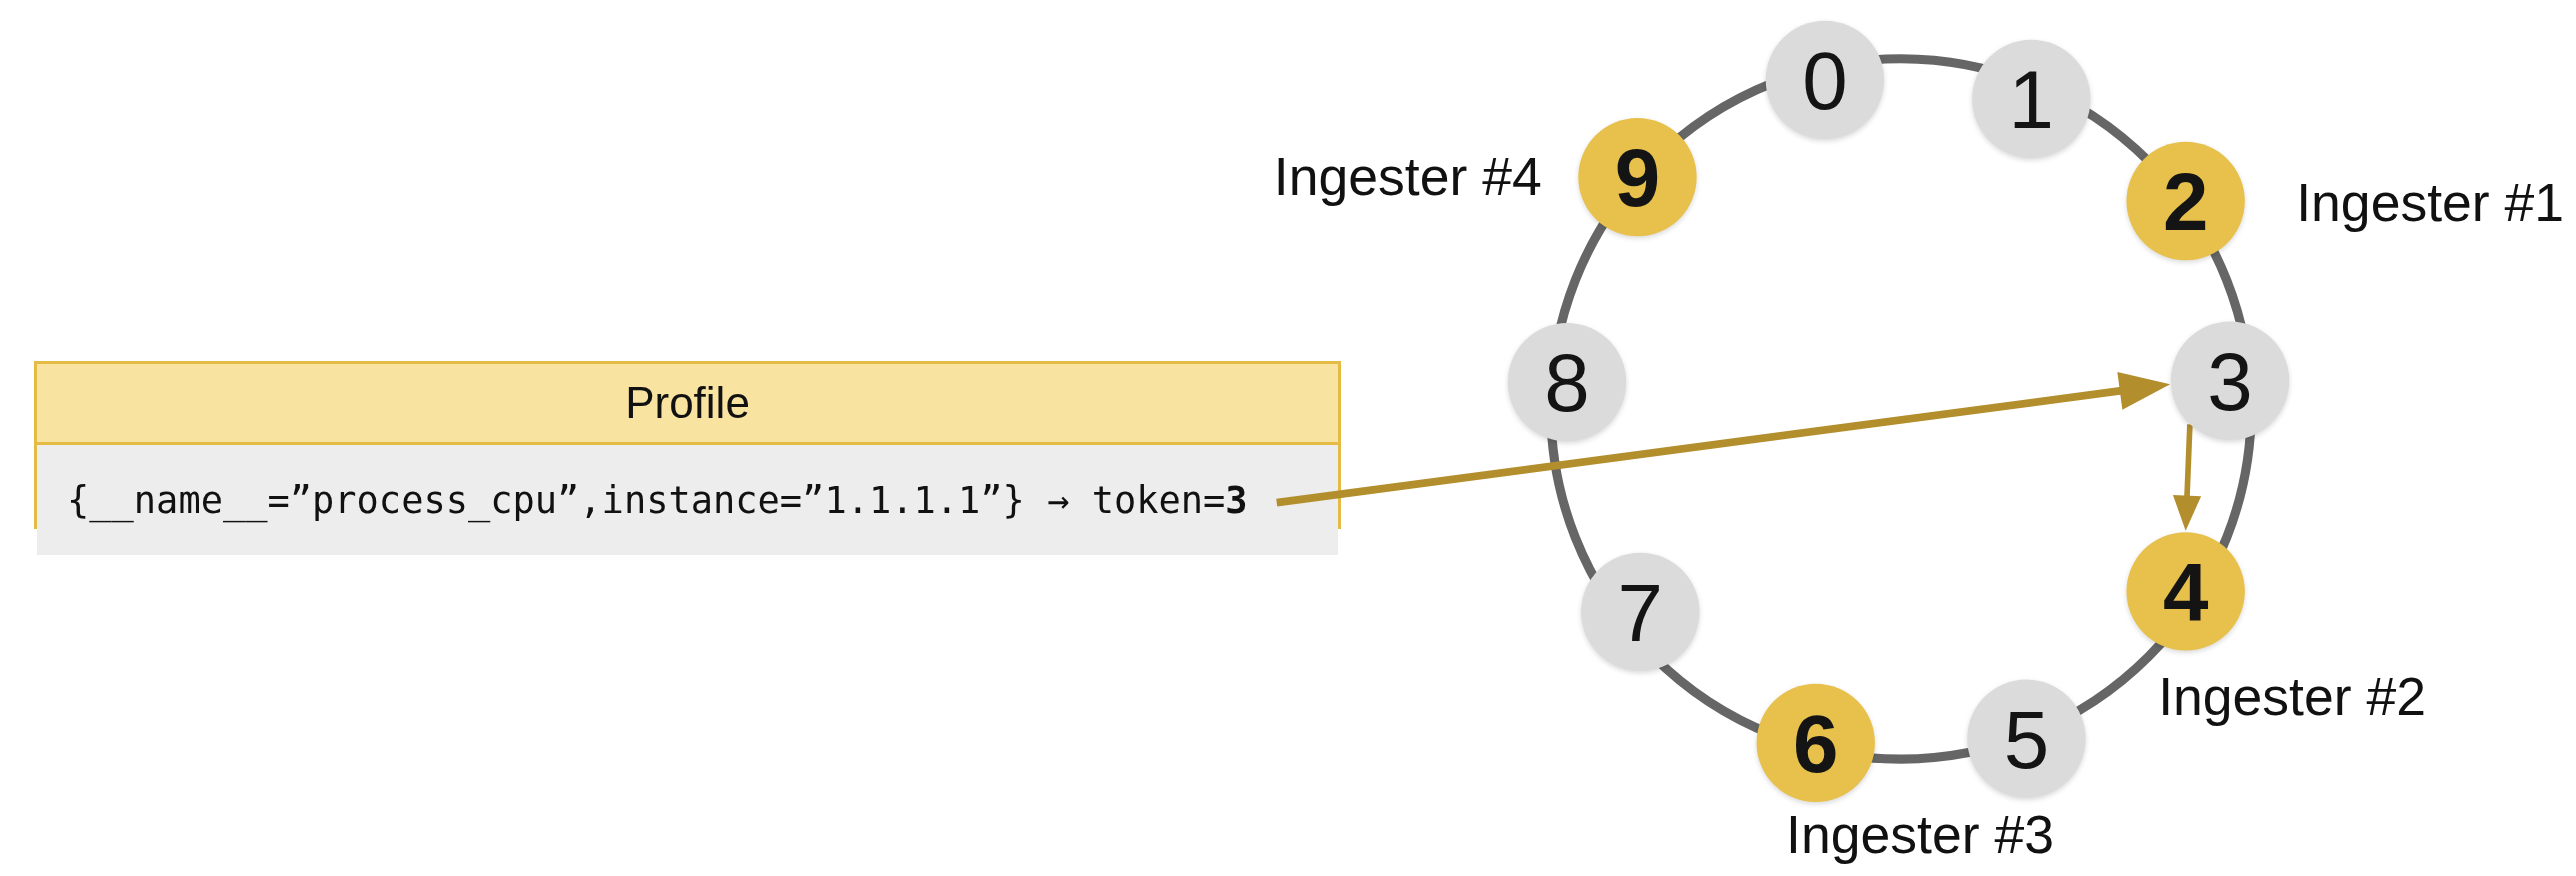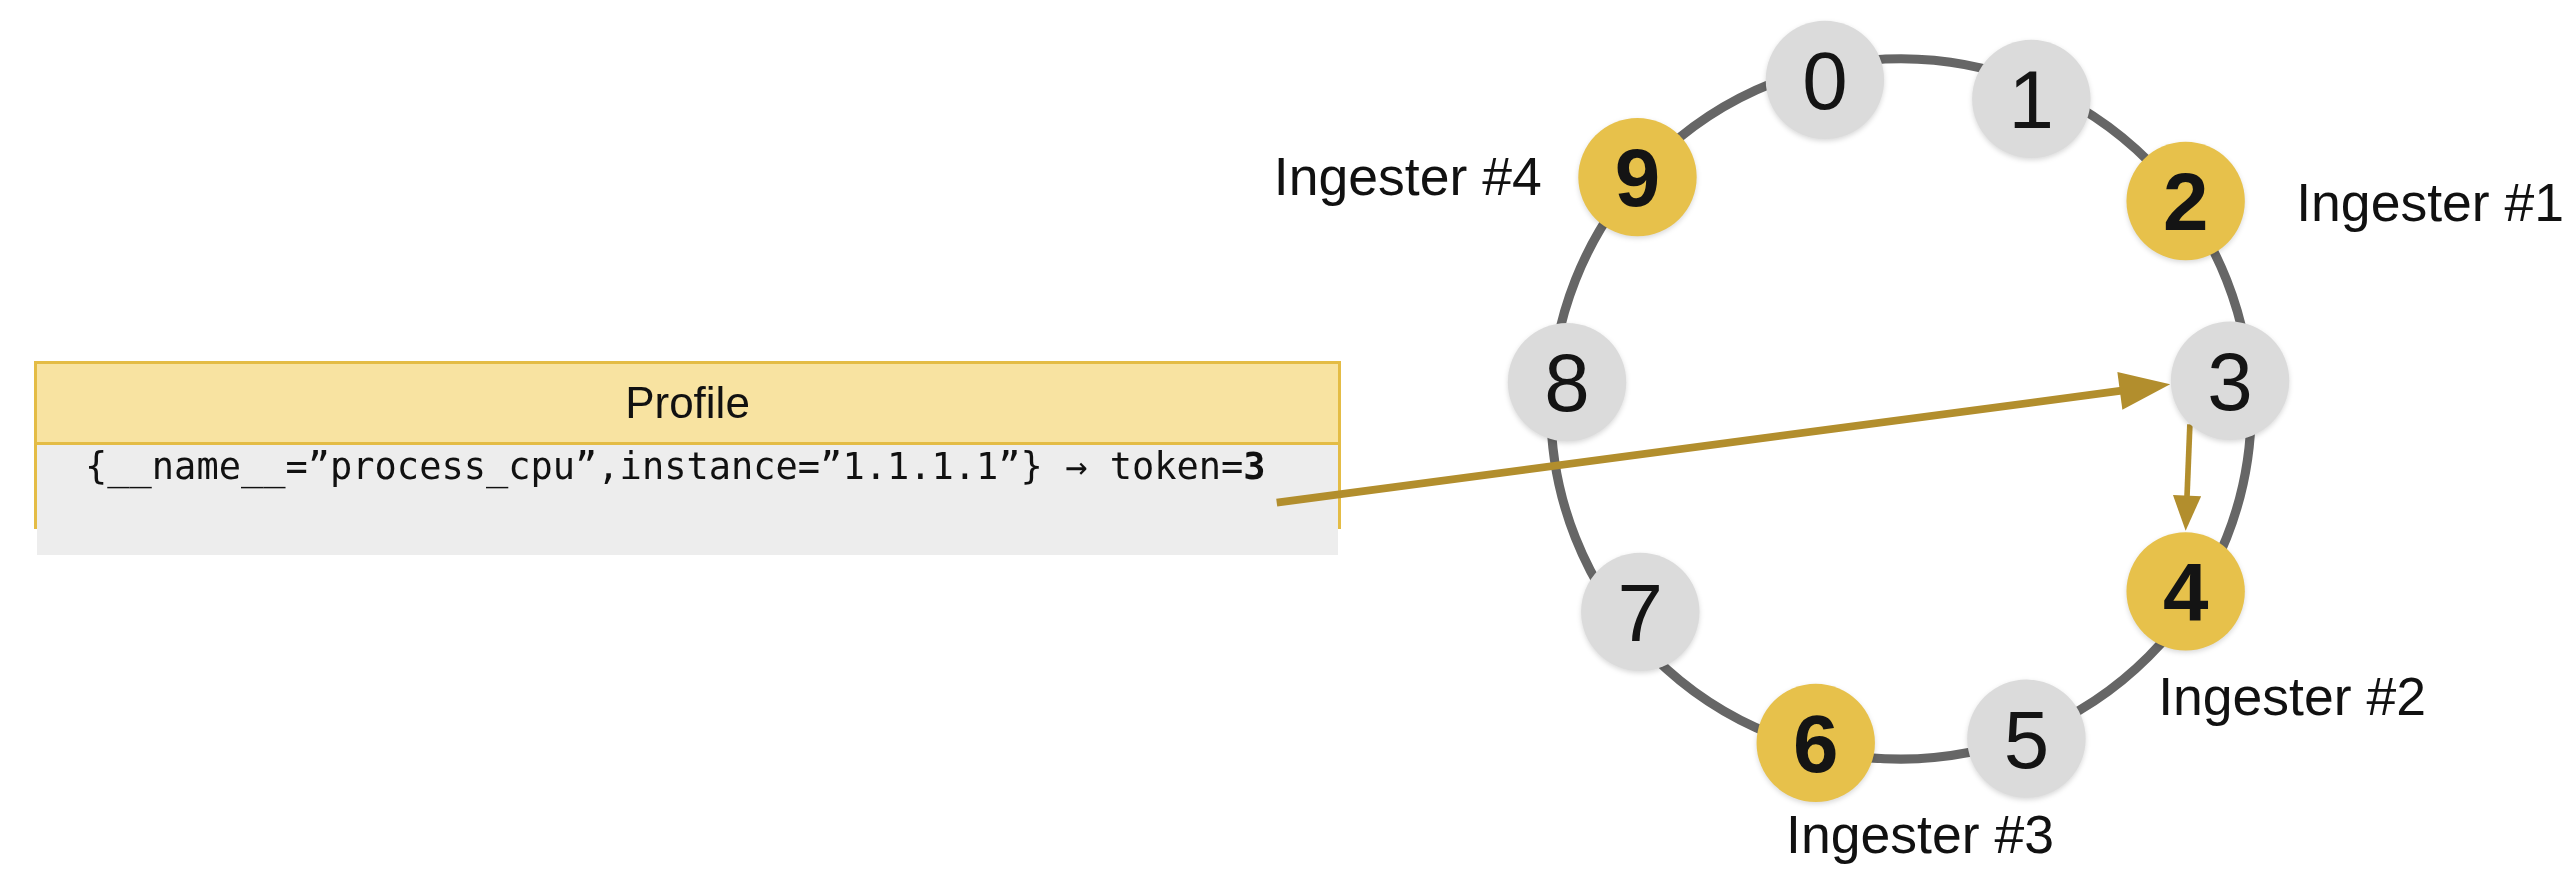--- a/index.html
+++ b/index.html
@@ -32,21 +32,22 @@
     justify-content: center;
     font-size: 44px;
     font-weight: 400;
     color: #111111;
   }
   .profile-body {
     box-sizing: border-box;
     height: 110px;
     background: var(--body_bg);
     display: flex;
-    padding-left: 48px;
+    align-items: center;
+    padding-left: 30px;
     font-family: "DejaVu Sans Mono", monospace;
     font-size: 37px;
     color: #111111;
     white-space: pre;
   }
   .profile-body b { font-weight: 700; }
   svg.diagram {
     position: absolute;
     left: 0; top: 0;
     z-index: 2;

